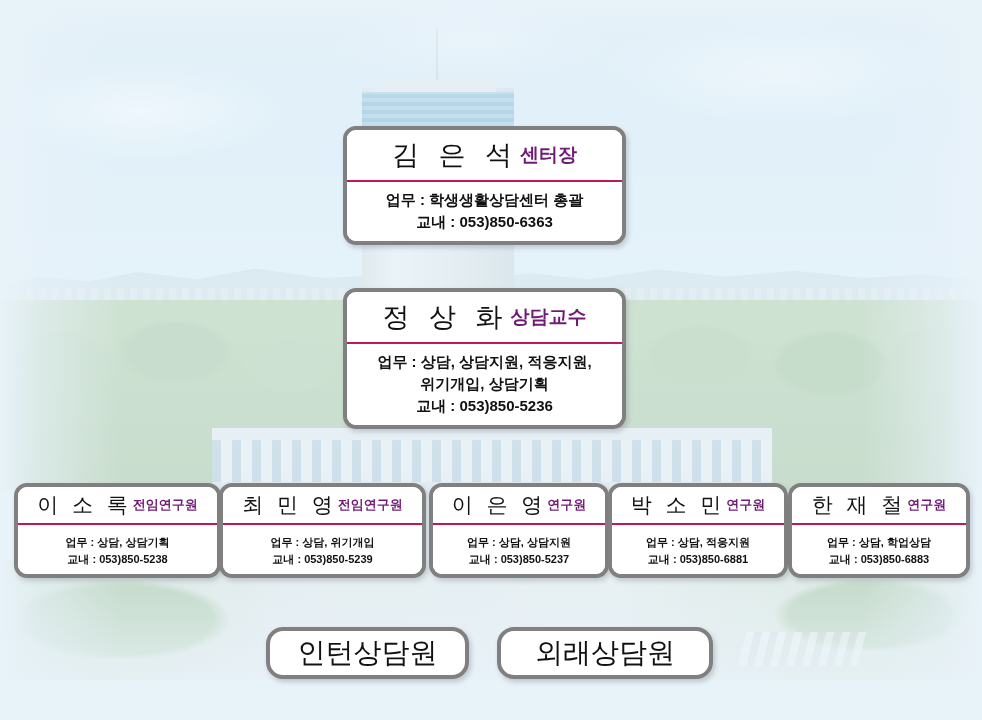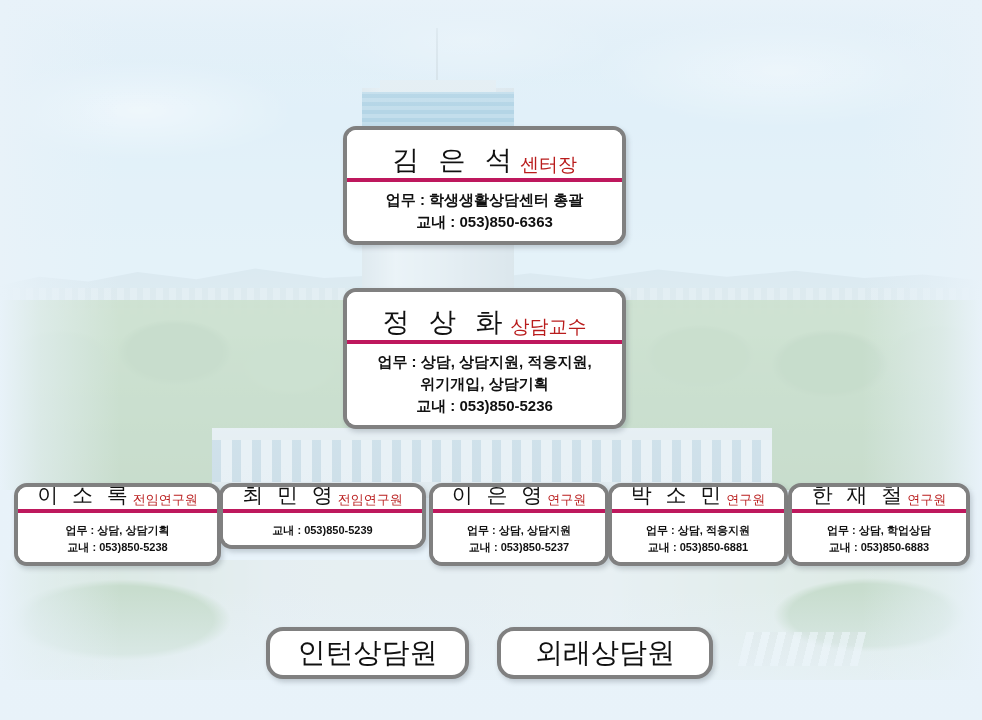--- a/index.html
+++ b/index.html
@@ -141,53 +141,53 @@
   .card {
     position: absolute;
     background: #ffffff;
     border: 4px solid #808080;
     border-radius: 13px;
     box-shadow: 2px 3px 5px rgba(90,100,110,.28);
     overflow: hidden;
   }
   .card-head {
     display: flex;
-    align-items: flex-end;
+    align-items: center;
     justify-content: center;
     white-space: nowrap;
     background: #ffffff;
-    border-bottom: 4px solid #be185d;
+    border-bottom: 2px solid #be185d;
   }
   .c-name {
     font-weight: 400;
     color: #111;
   }
   .c-title {
-    font-weight: 400;
-    color: #b91c1c;
+    font-weight: 700;
+    color: #701a75;
   }
   .card-body {
     background: #ffffff;
     text-align: center;
   }
   .c-line {
     font-weight: bold;
     color: #111;
     white-space: nowrap;
   }
 
   
   .tier-top .card-head { height: 52px; }
   .tier-top .c-name  { font-size: 27px; letter-spacing: 6px; }
   .tier-top .c-title { font-size: 19px; letter-spacing: 0px; margin-left: 2px; }
   .tier-top .card-body { padding: 7px 15px 8px; }
   .tier-top .c-line { font-size: 15px; line-height: 22px; }
 
   
-  .tier-mid .card-head { height: 26px; }
+  .tier-mid .card-head { height: 38px; }
   .tier-mid .c-name  { font-size: 21px; letter-spacing: 4px; }
   .tier-mid .c-title { font-size: 13px; margin-left: 1px; }
   .tier-mid .card-body { padding: 9px 0 6px; }
   .tier-mid .c-line { font-size: 11px; line-height: 17px; }
 
   
   .pill {
     position: absolute;
     background: #ffffff;
     border: 4px solid #808080;
@@ -257,20 +257,21 @@
       <div class="c-line">교내 : 053)850-5238</div>
     </div>
   </div>
 
   <div class="card tier-mid" style="left:219px; top:483px; width:207px;">
     <div class="card-head">
       <span class="c-name">최 민 영</span>
       <span class="c-title">전임연구원</span>
     </div>
     <div class="card-body">
+      <div class="c-line">업무 : 상담, 위기개입</div>
       <div class="c-line">교내 : 053)850-5239</div>
     </div>
   </div>
 
   <div class="card tier-mid" style="left:429px; top:483px; width:180px;">
     <div class="card-head">
       <span class="c-name">이 은 영</span>
       <span class="c-title">연구원</span>
     </div>
     <div class="card-body">

